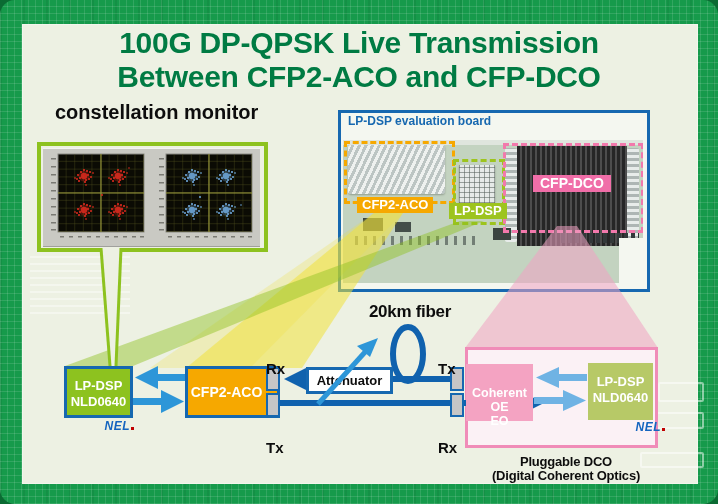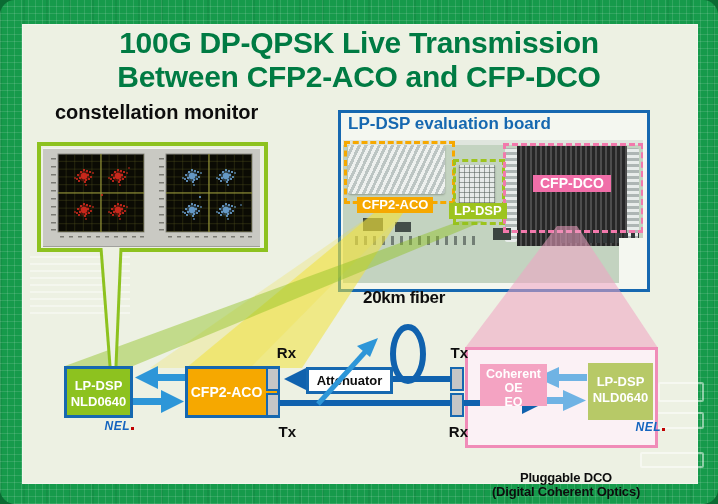--- a/index.html
+++ b/index.html
@@ -34,21 +34,21 @@
 
   
   .const-label{left:55px;top:101px;width:260px;font-size:20px;font-weight:bold;color:#0d0d0d;}
   .const-box{left:37px;top:142px;width:223px;height:102px;border:4px solid #8dc21f;background:#edf1e3;z-index:1;}
   .monitor{left:43px;top:148px;width:217px;height:99px;background:#c9c9c3;z-index:1;
     box-shadow:inset 0 1px 0 rgba(255,255,255,.8), inset 0 -1px 0 rgba(0,0,0,.2);}
   .panel{position:absolute;top:2px;}
 
   
   .board-box{left:338px;top:110px;width:306px;height:176px;border:3px solid #1668b0;background:#f4f7f0;}
-  .board-title{left:348px;top:114px;width:290px;font-size:17px;font-weight:bold;color:#1668b0;}
+  .board-title{left:348px;top:114px;width:290px;font-size:12px;font-weight:bold;color:#1668b0;}
   .photo{left:343px;top:140px;width:300px;height:143px;background:#c3d3c0;overflow:hidden;}
   .photo .p{position:absolute;}
   .ph-topstrip{left:0;top:0;width:300px;height:5px;background:#dfe5dd;}
   .hs-aco{left:5px;top:5px;width:97px;height:49px;border-radius:3px;
     background:repeating-linear-gradient(115deg,#eef1ef 0 3px,#bcc5c3 3px 6px);
     box-shadow:0 1px 2px rgba(0,0,0,.25);}
   .hs-dsp{left:116px;top:25px;width:36px;height:48px;background:#e6eae8;
     background-image:
       repeating-linear-gradient(90deg, rgba(85,95,90,.55) 0 1px, transparent 1px 5px),
       repeating-linear-gradient(0deg, rgba(85,95,90,.55) 0 1px, transparent 1px 5px);
@@ -83,38 +83,38 @@
   .node{z-index:4;color:#fff;font-weight:bold;text-align:center;}
   .lpdsp-l{left:64px;top:366px;width:69px;height:52px;background:#8dc21f;border:3px solid #1668b0;
     font-size:13px;line-height:16px;padding-top:9px;box-sizing:border-box;}
   .cfp2{left:185px;top:366px;width:95px;height:52px;background:#f6a800;border:3px solid #1668b0;
     font-size:14px;line-height:46px;box-sizing:border-box;padding-right:12px;}
   .port{z-index:4;width:14px;height:24px;background:#c6c6c6;border:2px solid #1668b0;box-sizing:border-box;}
   .port-arx{left:266px;top:367px;}
   .port-atx{left:266px;top:393px;}
   .port-dtx{left:450px;top:367px;}
   .port-drx{left:450px;top:393px;}
-  .iolabel{z-index:4;width:30px;text-align:right;font-size:15px;font-weight:bold;color:#0d0d0d;}
+  .iolabel{z-index:4;width:30px;text-align:left;font-size:15px;font-weight:bold;color:#0d0d0d;margin-top:16px;}
   .rx-l{left:266px;top:344px;} .tx-l{left:266px;top:423px;}
   .tx-r{left:438px;top:344px;} .rx-r{left:438px;top:423px;}
   .atten{left:306px;top:367px;width:87px;height:27px;background:#fff;border:3px solid #1668b0;
     z-index:4;box-sizing:border-box;text-align:center;font-size:13px;font-weight:bold;color:#0d0d0d;line-height:21px;}
-  .fiber-label{left:363px;top:288px;width:94px;font-size:17px;font-weight:bold;color:#0d0d0d;z-index:4;letter-spacing:-.3px;}
+  .fiber-label{left:363px;top:302px;width:94px;text-align:center;font-size:17px;font-weight:bold;color:#0d0d0d;z-index:4;letter-spacing:-.3px;}
   .dco-frame{left:465px;top:347px;width:193px;height:101px;border:3px solid #f08cb8;
     background:rgba(252,241,246,.9);z-index:2;box-sizing:border-box;}
-  .coherent{left:480px;top:364px;width:67px;height:42px;background:#f4a3c2;
-    font-size:12.5px;line-height:14px;padding-top:3px;box-sizing:border-box;}
+  .coherent{left:466px;top:364px;width:67px;height:57px;background:#f4a3c2;
+    font-size:12.5px;line-height:14px;padding-top:22px;box-sizing:border-box;}
   .lpdsp-r{left:588px;top:363px;width:65px;height:57px;background:#b7c967;
     font-size:13px;line-height:16px;padding-top:11px;box-sizing:border-box;}
   .nel{z-index:4;width:48px;text-align:right;font-size:12px;font-weight:bold;font-style:italic;
     color:#1565bf;letter-spacing:.5px;}
   .nel::after{content:"";display:inline-block;width:3px;height:3px;background:#c00000;margin-left:1px;vertical-align:baseline;}
   .nel-l{left:86px;top:419px;} .nel-r{left:617px;top:420px;}
   .caption{z-index:4;width:210px;text-align:center;font-size:13px;line-height:13.5px;font-weight:bold;color:#0d0d0d;letter-spacing:-.2px;}
-  .cap-aco{left:128px;top:446px;} .cap-dco{left:461px;top:455px;margin-top:16px;}
+  .cap-aco{left:128px;top:446px;} .cap-dco{left:461px;top:455px;}
 </style>
 </head>
 <body>
 
 <div class="stage">
 
   <div class="abs inner"></div>
   <div class="abs deco-code"></div>
   <div class="abs deco-rect dr1"></div>
   <div class="abs deco-rect dr2"></div>

